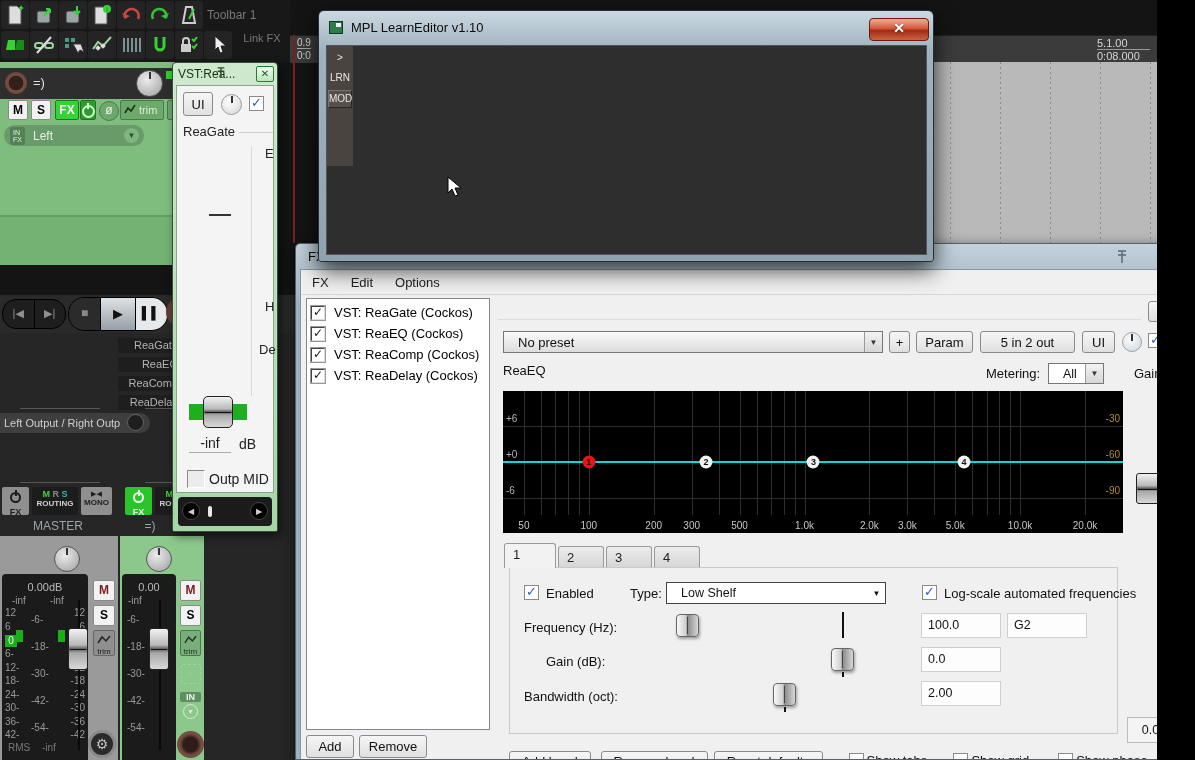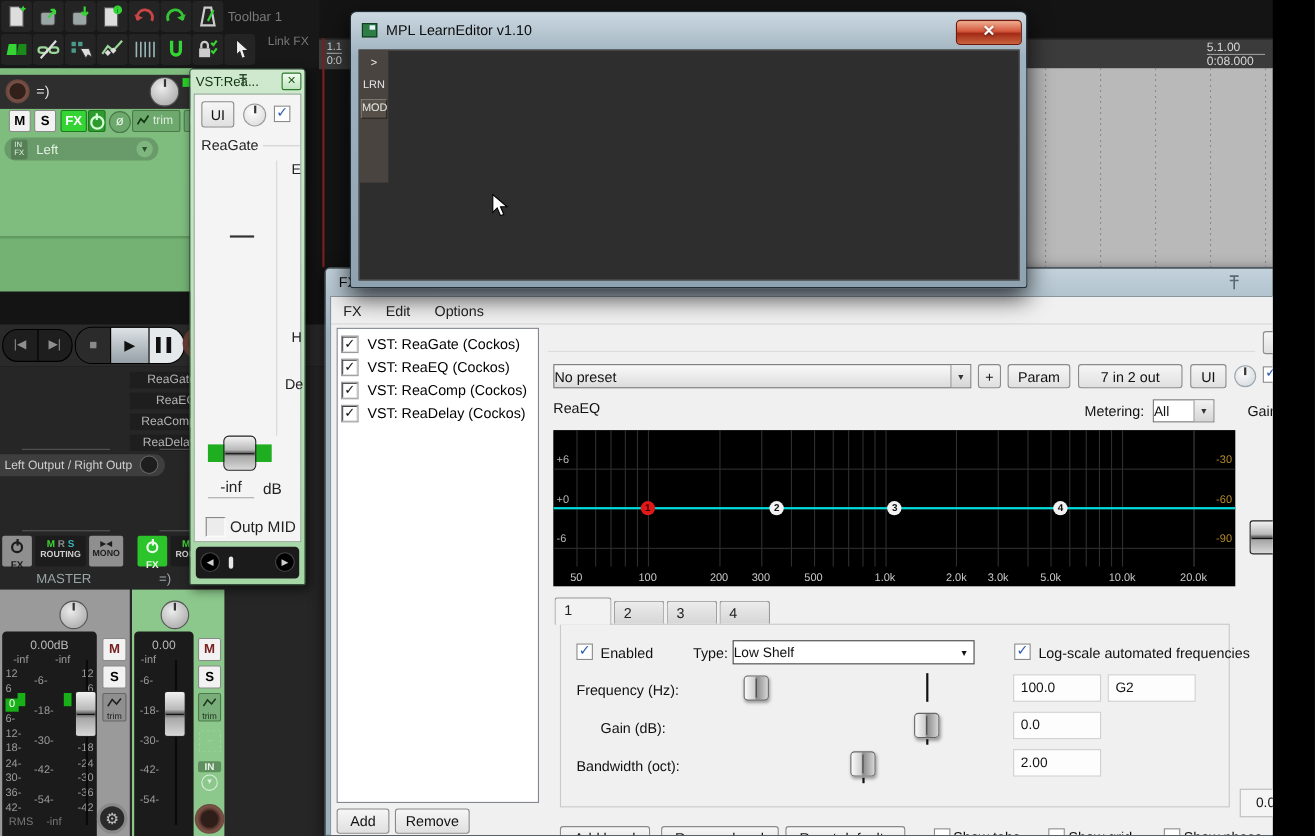--- a/index.html
+++ b/index.html
@@ -7,21 +7,21 @@
     font-family:"Liberation Sans",sans-serif;overflow:hidden;-webkit-font-smoothing:antialiased}
   .abs{position:absolute}
   .btn7{position:absolute;background:linear-gradient(180deg,#f6f6f6,#e0e0e0);
     border:1px solid #8a8a8a;border-radius:3px;font-size:13px;color:#111;
     display:flex;align-items:center;justify-content:center;box-sizing:border-box}
   .cb{position:absolute;width:15px;height:15px;background:#fff;border:1px solid #8a8a8a;
     box-sizing:border-box;color:#2f5fb0;font:bold 13px/12px "DejaVu Sans",sans-serif;text-align:center}
   .cb3d{width:14px;height:14px;background:#fff;border:1px solid;border-color:#444 #ddd #ddd #444;
     outline:1px solid #999;box-sizing:border-box;color:#111;font:bold 12px/11px "DejaVu Sans",sans-serif;text-align:center}
   .combo{position:absolute;background:#fff;border:1px solid #777;box-sizing:border-box;
-    font-size:12.5px;color:#111;display:flex;align-items:center;padding-left:0}
+    font-size:12.5px;color:#111;display:flex;align-items:center;padding-left:14px}
   .combo .arrow{position:absolute;right:0;top:0;bottom:0;width:17px;background:linear-gradient(180deg,#f2f2f2,#d6d6d6);
     border-left:1px solid #999;color:#333;font-size:8px;display:flex;align-items:center;justify-content:center}
   .slider-h{position:absolute;width:23px;height:23px;border:1px solid #666;border-radius:4px;
     background:linear-gradient(90deg,#fafafa,#cfcfcf 42%,#8a8a8a 50%,#d6d6d6);box-sizing:border-box;box-shadow:1px 2px 3px rgba(0,0,0,.35)}
   .slider-h:after{content:"";position:absolute;left:10px;top:2px;bottom:2px;width:1px;background:#444}
   .fader-h{position:absolute;border:1px solid #222;border-radius:3px;
     background:linear-gradient(180deg,#f2f2f2,#b9b9b9 40%,#5c5c5c 50%,#a8a8a8 60%,#d8d8d8);box-sizing:border-box}
   .fader-h:after{content:"";position:absolute;top:50%;left:1px;right:1px;height:1px;background:#111}
   .knob{position:absolute;border-radius:50%;background:radial-gradient(circle at 40% 35%,#ececec,#9e9e9e);
     border:1px solid #555;box-sizing:border-box}
@@ -153,21 +153,21 @@
             <path d="M8 2v14l3-3 2 6 3-1-2-6h5z" fill="#eee" stroke="#222"></path>
           </svg>
         </div>
       </div>
     <div class="abs" style="left:207px;top:8px;color:#787878;font-size:12px">Toolbar 1</div>
     <div class="abs" style="left:242px;top:33px;color:#787878;font-size:11px;line-height:11px;width:40px;text-align:center">Link FX</div>
   </div>
 
   <div class="abs" style="left:290px;top:35px;width:898px;height:27px;background:#3b3b3b;border-top:1px solid #222"></div>
   <div class="abs" style="left:293px;top:35px;width:2px;height:208px;background:#7a2020"></div>
-  <div class="abs" style="left:297px;top:37px;font-size:10px;color:#d6d6d6;border-bottom:1px solid #aaa">1.1</div>
+  <div class="abs" style="left:297px;top:37px;font-size:10px;color:#d6d6d6;border-bottom:1px solid #aaa">0.9</div>
   <div class="abs" style="left:297px;top:50px;font-size:10px;color:#d6d6d6">0:0</div>
   <div class="abs" style="left:930px;top:62px;width:258px;height:181px;background:#b9b9b9"></div>
   <div id="arrange-grid">
       <div class="dotline" style="left: 950px;"></div>
       <div class="dotline" style="left: 1000px;"></div>
       <div class="dotline" style="left: 1050px;"></div>
       <div class="dotline" style="left: 1100px;"></div>
       <div class="dotline" style="left: 1150px;"></div>
     </div>
   <div class="abs" style="left:1097px;top:37px;font-size:11px;color:#d6d6d6;border-bottom:1px solid #999;padding-right:22px">5.1.00</div>
@@ -377,21 +377,21 @@
 
     <div class="abs" style="left:202px;top:75px;width:643px;height:1px;background:#dcdcdc"></div>
     <div class="btn7" style="left:852px;top:57px;width:30px;height:21px">...</div>
 
     <div class="combo" style="left:207px;top:87px;width:380px;height:22px;background:linear-gradient(180deg,#fafafa,#dcdcdc);font-size:13px">
       <span>No preset</span>
         <span class="arrow">▼</span>
     </div>
     <div class="btn7" style="left:593px;top:87px;width:21px;height:22px">+</div>
     <div class="btn7" style="left:620px;top:87px;width:57px;height:22px">Param</div>
-    <div class="btn7" style="left:684px;top:87px;width:95px;height:22px">7 in 2 out</div>
+    <div class="btn7" style="left:684px;top:87px;width:95px;height:22px">5 in 2 out</div>
     <div class="btn7" style="left:786px;top:87px;width:33px;height:22px">UI</div>
     <div class="knob" style="left:826px;top:88px;width:20px;height:20px;background:radial-gradient(circle at 40% 35%,#fbfbfb,#cfd6da);border-color:#9aa5ad"></div>
     <div class="cb" style="left:852px;top:89px">✓</div>
 
     <div class="abs" style="left:207px;top:119px;font-size:13px;color:#111">ReaEQ</div>
     <div class="abs" style="left:690px;top:122px;font-size:13px;color:#111">Metering:</div>
     <div class="combo" style="left:752px;top:119px;width:56px;height:21px">
       <span>All</span>
         <span class="arrow">▼</span>
     </div>

